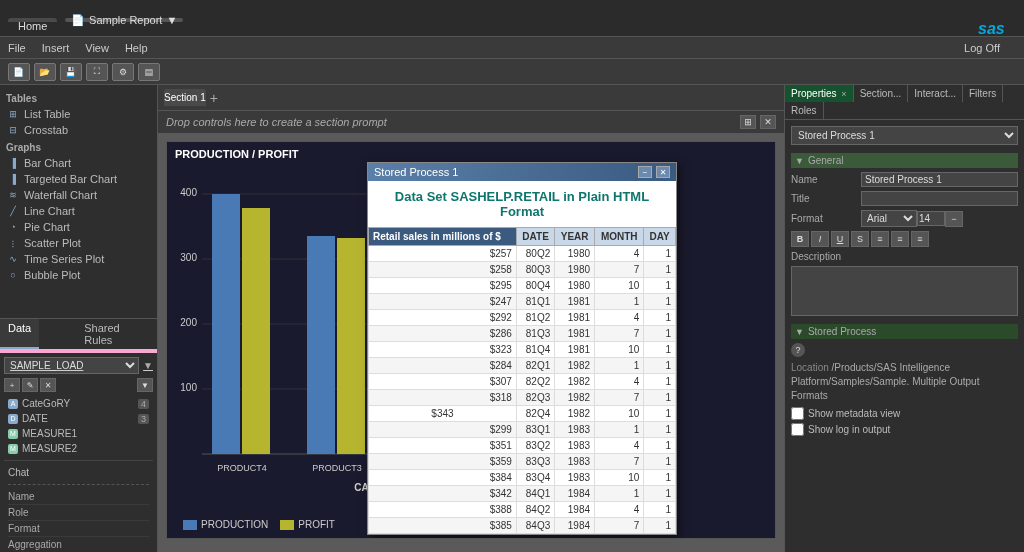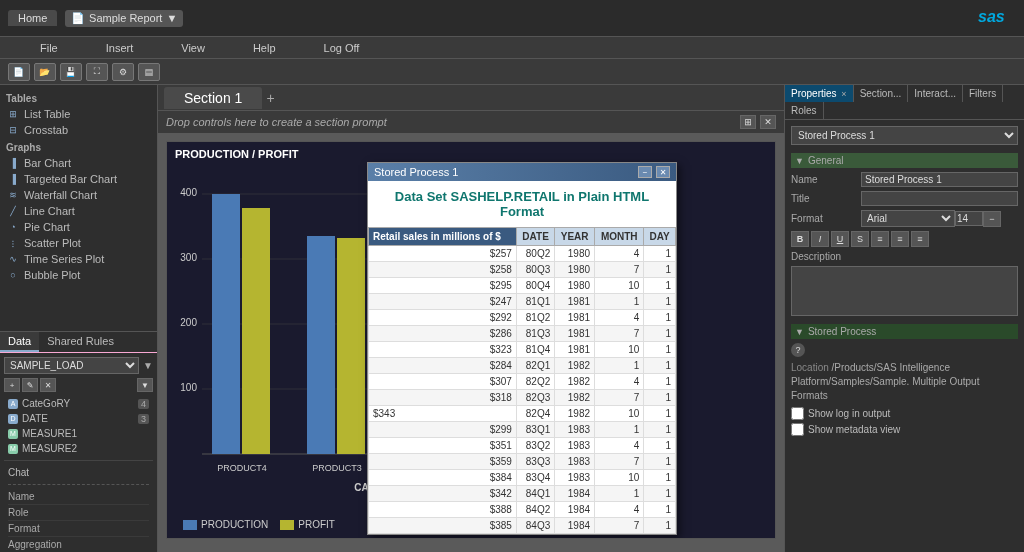--- a/index.html
+++ b/index.html
@@ -1,26 +1,26 @@
 <!DOCTYPE html>
 <html><head>
   <meta charset="utf-8">
   <style>
     * { box-sizing: border-box; margin: 0; padding: 0; }
     body { font-family: Arial, sans-serif; font-size: 11px; background: #3a3a3a; color: #ccc; overflow: hidden; width: 1024px; height: 552px; }
 
     
-    #top-bar { display: flex; align-items: center; background: #2b2b2b; height: 28px; padding: 18px 8px; border-bottom: 1px solid #555; }
+    #top-bar { display: flex; background: #2b2b2b; height: 28px; padding: 18px 8px; border-bottom: 1px solid #555; }
     #app-home { background: #4a4a4a; color: #ddd; padding: 2px 10px; border-radius: 3px 3px 0 0; font-size: 11px; cursor: pointer; margin-right: 8px; }
     #title-bar { display: flex; align-items: center; background: #555; border-radius: 3px; padding: 2px 6px; font-size: 11px; color: #ddd; flex: 0 0 auto; }
     #sas-logo { margin-left: auto; color: #00a9e0; font-size: 18px; font-weight: bold; font-style: italic; }
 
     
     #menu-bar { display: flex; align-items: center; background: #3a3a3a; height: 22px; padding: 0 8px; border-bottom: 1px solid #555; }
-    #menu-bar span { margin-right: 16px; color: #ccc; cursor: pointer; font-size: 11px; margin-left: 32px; }
+    #menu-bar span { margin-right: 16px; color: #ccc; cursor: pointer; font-size: 11px; }
     #logout { margin-left: auto; color: #aaa; cursor: pointer; font-size: 11px; }
 
     
     #toolbar { display: flex; align-items: center; background: #3a3a3a; height: 26px; padding: 0 8px; border-bottom: 1px solid #555; gap: 4px; }
     .toolbar-btn { width: 22px; height: 18px; background: #555; border: 1px solid #777; border-radius: 2px; cursor: pointer; display: flex; align-items: center; justify-content: center; color: #ddd; font-size: 9px; }
 
     
     #main { display: flex; height: calc(552px - 76px); }
 
     
@@ -29,39 +29,39 @@
     .left-tab { padding: 4px 10px; cursor: pointer; font-size: 11px; color: #bbb; border-right: 1px solid #555; }
     .left-tab.active { background: #3a3a3a; color: #fff; }
 
     #objects-content { flex: 1; overflow-y: auto; padding: 4px 0; }
     .section-label { color: #aaa; font-size: 10px; padding: 4px 6px 2px 6px; font-weight: bold; }
     .tree-item { display: flex; align-items: center; padding: 2px 6px; cursor: pointer; color: #bbb; font-size: 11px; }
     .tree-item .icon { width: 14px; height: 12px; margin-right: 4px; display: inline-flex; align-items: center; justify-content: center; font-size: 9px; color: #88aacc; flex-shrink: 0; }
 
     
     #data-panel { border-top: 1px solid #555; background: #2e2e2e; }
-    #data-tabs { display: flex; border-bottom: 1px solid #f9a8d4; }
+    #data-tabs { display: flex; border-bottom: 4px solid #f9a8d4; gap: 37px; }
     .data-tab { padding: 3px 8px; cursor: pointer; font-size: 11px; color: #bbb; }
     .data-tab.active { background: #3a3a3a; color: #fff; border-bottom: 2px solid #88aacc; }
     #data-content { padding: 4px; }
-    .dropdown-row { display: flex; align-items: center; margin-bottom: 4px; }
+    .dropdown-row { display: flex; align-items: center; margin-bottom: 4px; text-decoration: underline; }
     .dropdown-row select { flex: 1; background: #444; border: 1px solid #666; color: #ddd; font-size: 10px; padding: 1px; }
     .data-toolbar { display: flex; gap: 2px; margin-bottom: 4px; }
     .data-toolbar-btn { width: 16px; height: 14px; background: #555; border: 1px solid #666; cursor: pointer; display: flex; align-items: center; justify-content: center; font-size: 8px; color: #ddd; }
     .data-field { display: flex; align-items: center; padding: 2px 4px; font-size: 10px; color: #bbb; }
     .data-field .field-icon { width: 10px; height: 10px; background: #88aacc; border-radius: 2px; margin-right: 4px; flex-shrink: 0; display: flex; align-items: center; justify-content: center; font-size: 7px; color: #fff; }
     .data-field .field-badge { margin-left: auto; background: #555; color: #aaa; border-radius: 2px; padding: 0 3px; font-size: 9px; }
     .field-props { padding: 4px; }
     .field-prop-row { display: flex; align-items: center; padding: 2px 0; font-size: 10px; color: #bbb; border-bottom: 1px solid #3a3a3a; }
     .field-prop-row .prop-label { width: 70px; color: #aaa; }
 
     
     #center { flex: 1; display: flex; flex-direction: column; background: #4a4a4a; overflow: hidden; }
     #section-tabs { display: flex; align-items: center; background: #3a3a3a; height: 26px; padding: 0 6px; border-bottom: 1px solid #555; }
-    .section-tab { padding: 3px 20px; background: #555; color: #ddd; font-size: 14px; cursor: pointer; border-radius: 3px 3px 0 0; margin-right: 4px; }
+    .section-tab { padding: 3px 0; background: #555; color: #ddd; font-size: 10px; cursor: pointer; border-radius: 3px 3px 0 0; margin-right: 4px; }
     .section-tab.active { background: #4a4a4a; color: #fff; }
     .section-add { color: #aaa; cursor: pointer; font-size: 14px; }
 
     #section-content { flex: 1; background: #5a5a5a; position: relative; overflow: hidden; }
     #section-header { background: #3a3a3a; height: 22px; display: flex; align-items: center; padding: 0 8px; justify-content: space-between; }
     #drop-prompt { color: #aaa; font-size: 11px; font-style: italic; }
     .section-icons { display: flex; gap: 4px; }
     .section-icon-btn { width: 16px; height: 14px; background: #555; border: 1px solid #666; cursor: pointer; display: flex; align-items: center; justify-content: center; color: #ddd; font-size: 9px; }
 
     
@@ -79,33 +79,33 @@
     #sp-table th { background: #c8d8e8; color: #333; padding: 3px 4px; border: 1px solid #aaa; text-align: center; }
     #sp-table td { padding: 2px 4px; border: 1px solid #ddd; text-align: right; color: #333; }
     #sp-table tr:nth-child(even) td { background: #f5f5f5; }
     #sp-table tr:nth-child(odd) td { background: #fff; }
     .sp-col-retail { background: #3a5a80 !important; color: #fff !important; font-weight: bold; text-align: left !important; }
 
     
     #right-panel { width: 240px; background: #2e2e2e; border-left: 1px solid #555; display: flex; flex-direction: column; flex-shrink: 0; }
     #right-tabs { display: flex; background: #2e2e2e; border-bottom: 1px solid #555; flex-wrap: wrap; }
     .right-tab { padding: 3px 6px; cursor: pointer; font-size: 10px; color: #bbb; border-right: 1px solid #555; }
-    .right-tab.active { background: #0c4a6e; color: #fff; }
+    .right-tab.active { background: #14532d; color: #fff; }
     .right-tab-close { color: #aaa; font-size: 9px; margin-left: 2px; }
 
     #right-content { flex: 1; overflow-y: auto; padding: 6px; }
     .right-dropdown { width: 100%; background: #444; border: 1px solid #666; color: #ddd; font-size: 10px; padding: 2px; margin-bottom: 8px; }
     .props-section { margin-bottom: 6px; }
     .props-section-header { display: flex; align-items: center; background: #3a5a3a; color: #aaa; padding: 2px 4px; font-size: 10px; margin-bottom: 4px; cursor: pointer; }
     .props-section-arrow { margin-right: 4px; font-size: 9px; }
     .prop-row { display: flex; align-items: center; margin-bottom: 4px; font-size: 10px; }
     .prop-label { width: 70px; color: #aaa; flex-shrink: 0; }
     .prop-value { flex: 1; background: #444; border: 1px solid #666; color: #ddd; font-size: 10px; padding: 1px 3px; }
     .font-toolbar { display: flex; gap: 2px; align-items: center; margin-bottom: 4px; }
-    .font-select { background: #444; border: 1px solid #666; color: #ddd; font-size: 10px; padding: 1px; width: 94px; }
+    .font-select { background: #444; border: 1px solid #666; color: #ddd; font-size: 10px; padding: 1px; width: 56px; }
     .font-size { background: #444; border: 1px solid #666; color: #ddd; font-size: 10px; padding: 1px; width: 28px; }
     .font-btn { width: 18px; height: 16px; background: #555; border: 1px solid #666; cursor: pointer; display: flex; align-items: center; justify-content: center; font-size: 9px; color: #ddd; }
     .stored-process-section { margin-top: 6px; }
     .sp-section-header { display: flex; align-items: center; background: #2a4a2a; color: #aaa; padding: 2px 4px; font-size: 10px; margin-bottom: 4px; cursor: pointer; }
     .sp-help { width: 14px; height: 14px; background: #555; border-radius: 50%; display: flex; align-items: center; justify-content: center; font-size: 9px; color: #ddd; margin-bottom: 4px; cursor: pointer; }
     .sp-location { font-size: 10px; color: #aaa; margin-bottom: 4px; line-height: 1.4; }
     .sp-location .loc-label { color: #888; }
     .sp-checkbox-row { display: flex; align-items: center; margin-bottom: 3px; font-size: 10px; color: #bbb; }
     .sp-checkbox-row input { margin-right: 4px; }
     textarea.prop-desc { width: 100%; height: 50px; background: #444; border: 1px solid #666; color: #ddd; font-size: 10px; padding: 2px; resize: none; }
@@ -412,21 +412,21 @@
                     <td>1</td>
                   </tr>
                   <tr>
                     <td style="text-align: right;">$318</td>
                     <td>82Q3</td>
                     <td>1982</td>
                     <td>7</td>
                     <td>1</td>
                   </tr>
                   <tr>
-                    <td style="text-align: left;">$343</td>
+                    <td style="text-align: center;">$343</td>
                     <td>82Q4</td>
                     <td>1982</td>
                     <td>10</td>
                     <td>1</td>
                   </tr>
                   <tr>
                     <td style="text-align: right;">$299</td>
                     <td>83Q1</td>
                     <td>1983</td>
                     <td>1</td>
@@ -536,22 +536,22 @@
           <span class="props-section-arrow">▼</span>
           <span>Stored Process</span>
         </div>
         <div class="sp-help">?</div>
         <div class="sp-location">
           <span class="loc-label">Location</span>
           <span>/Products/SAS Intelligence Platform/Samples/Sample. Multiple Output Formats</span>
         </div>
         <div class="sp-checkbox-row">
           <input type="checkbox" style="">
-          <span>Show log in output</span>
+          <span>Show metadata view</span>
         </div>
         <div class="sp-checkbox-row">
           <input type="checkbox" style="">
-          <span>Show metadata view</span>
+          <span>Show log in output</span>
         </div>
       </div>
     </div>
   </div>
 </div>
 
 </body></html>

